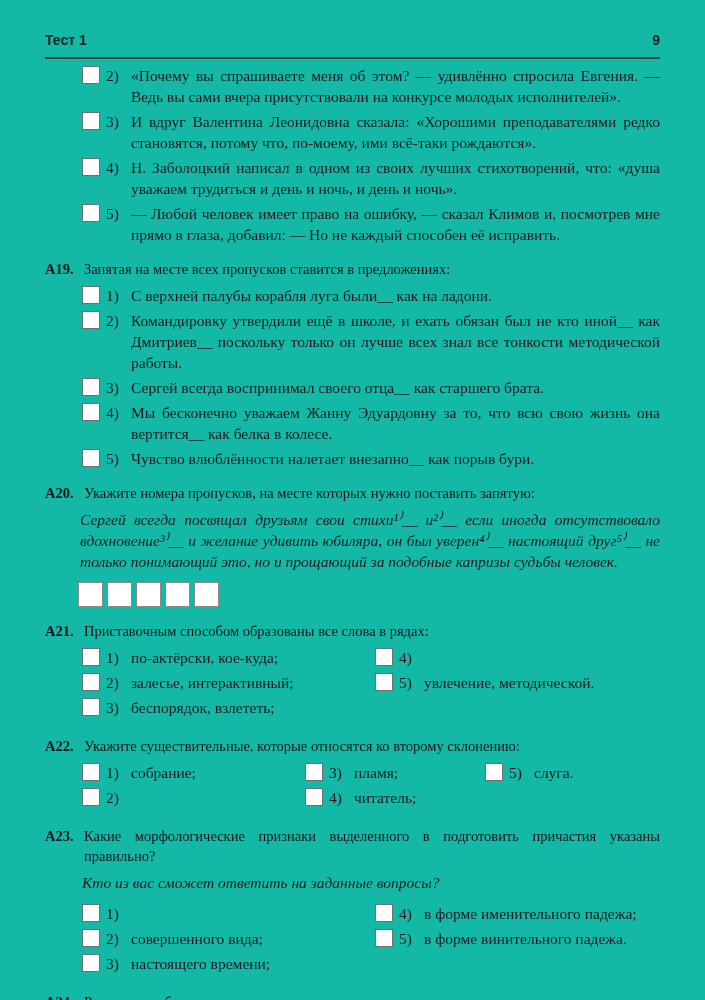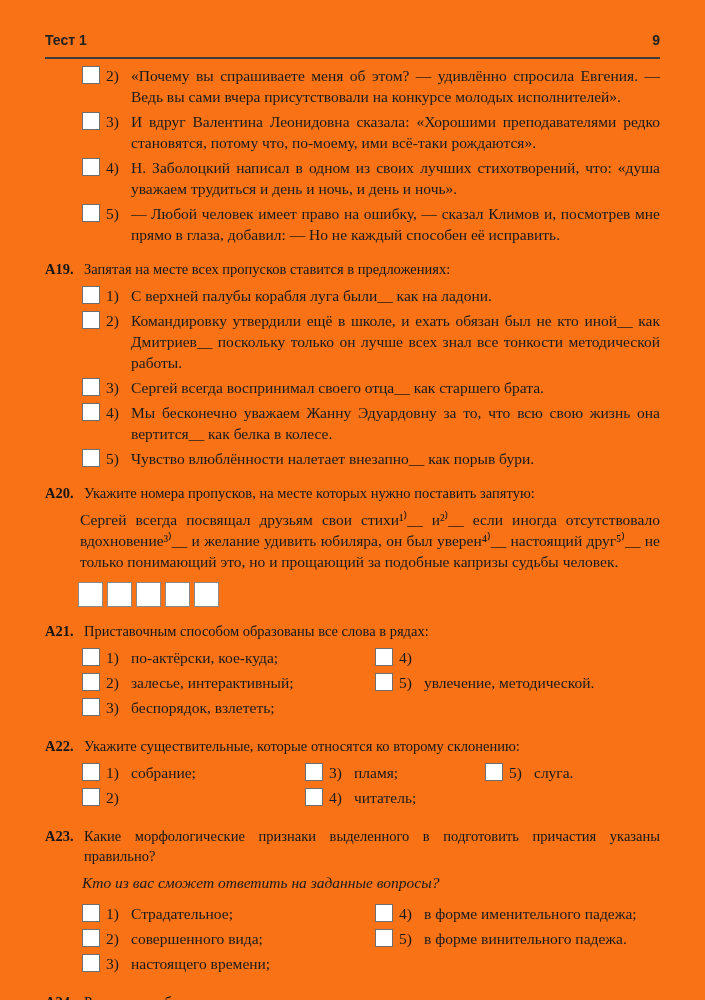--- a/index.html
+++ b/index.html
@@ -1,18 +1,18 @@
 <!DOCTYPE html>
 <html><head>
 <meta charset="utf-8">
 <style>
   html,body{margin:0;padding:0;background:#ffffff;}
   .page{
     width:705px;height:1000px;box-sizing:border-box;
-    padding:30px 45px 0 45px;background:#f97316;color:#1a1a1a;
+    padding:30px 45px 0 45px;background:#14b8a6;color:#1a1a1a;
     font-family:"Liberation Serif", serif;font-size:15.5px;line-height:21px;
     overflow:hidden;
   }
   
   .hdr{display:flex;justify-content:space-between;align-items:flex-end;
        font-family:"Liberation Sans", sans-serif;font-weight:bold;font-size:14px;
        color:#222;border-bottom:2px solid #3d3d3d;padding-bottom:6px;}
   
   .qh{display:flex;font-family:Liberation Serif, serif;font-size:14.5px;
       line-height:20px;color:#161616;margin-top:14px;margin-bottom:6px;}
@@ -23,21 +23,21 @@
   .opt{display:flex;margin-bottom:4px;}
   .cb{width:16px;height:16px;border:1.3px solid #6e6e6e;background:#fff;
       flex-shrink:0;margin-right:6px;margin-top:1px;}
   .onum{width:25px;flex-shrink:0;}
   .otxt{flex:1;text-align:justify;}
   
   .grid2{display:grid;grid-template-columns:293px auto;margin-left:37px;}
   .grid3{display:grid;grid-template-columns:223px 180px auto;margin-left:37px;}
   .grid2 .opt,.grid3 .opt{margin-left:0;}
   
-  .passage{margin-left:35px;text-align:justify;margin-bottom:10px;}
+  .passage{font-style:italic;margin-left:35px;text-align:justify;margin-bottom:10px;}
   .q23passage{font-style:italic;margin-left:37px;margin-bottom:10px;}
   
   .ansrow{margin-left:33px;display:flex;gap:4px;margin-bottom:4px;}
   .ansbox{width:23px;height:23px;border:1.6px solid #8a8a8a;background:#fff;}
   .sp6{height:6px;}
 </style>
 </head>
 <body>
 
 <div class="page">
@@ -183,21 +183,20 @@
     <span class="qid">А23.</span>
     <span class="qprompt">Какие морфологические признаки выделенного в подготовить причастия указаны правильно?</span>
   </div>
   <div class="q23passage">
     <span>Кто из вас сможет ответить на </span><span class="b">заданные</span><span> вопросы?</span>
   </div>
   <div class="grid2">
     <div class="opt">
       <span class="cb"></span>
       <span class="onum">1)</span>
-      <span class="otxt">Страдательное;</span>
     </div>
     <div class="opt">
       <span class="cb"></span>
       <span class="onum">4)</span>
       <span class="otxt">в форме именительного падежа;</span>
     </div>
     <div class="opt">
       <span class="cb"></span>
       <span class="onum">2)</span>
       <span class="otxt">совершенного вида;</span>

